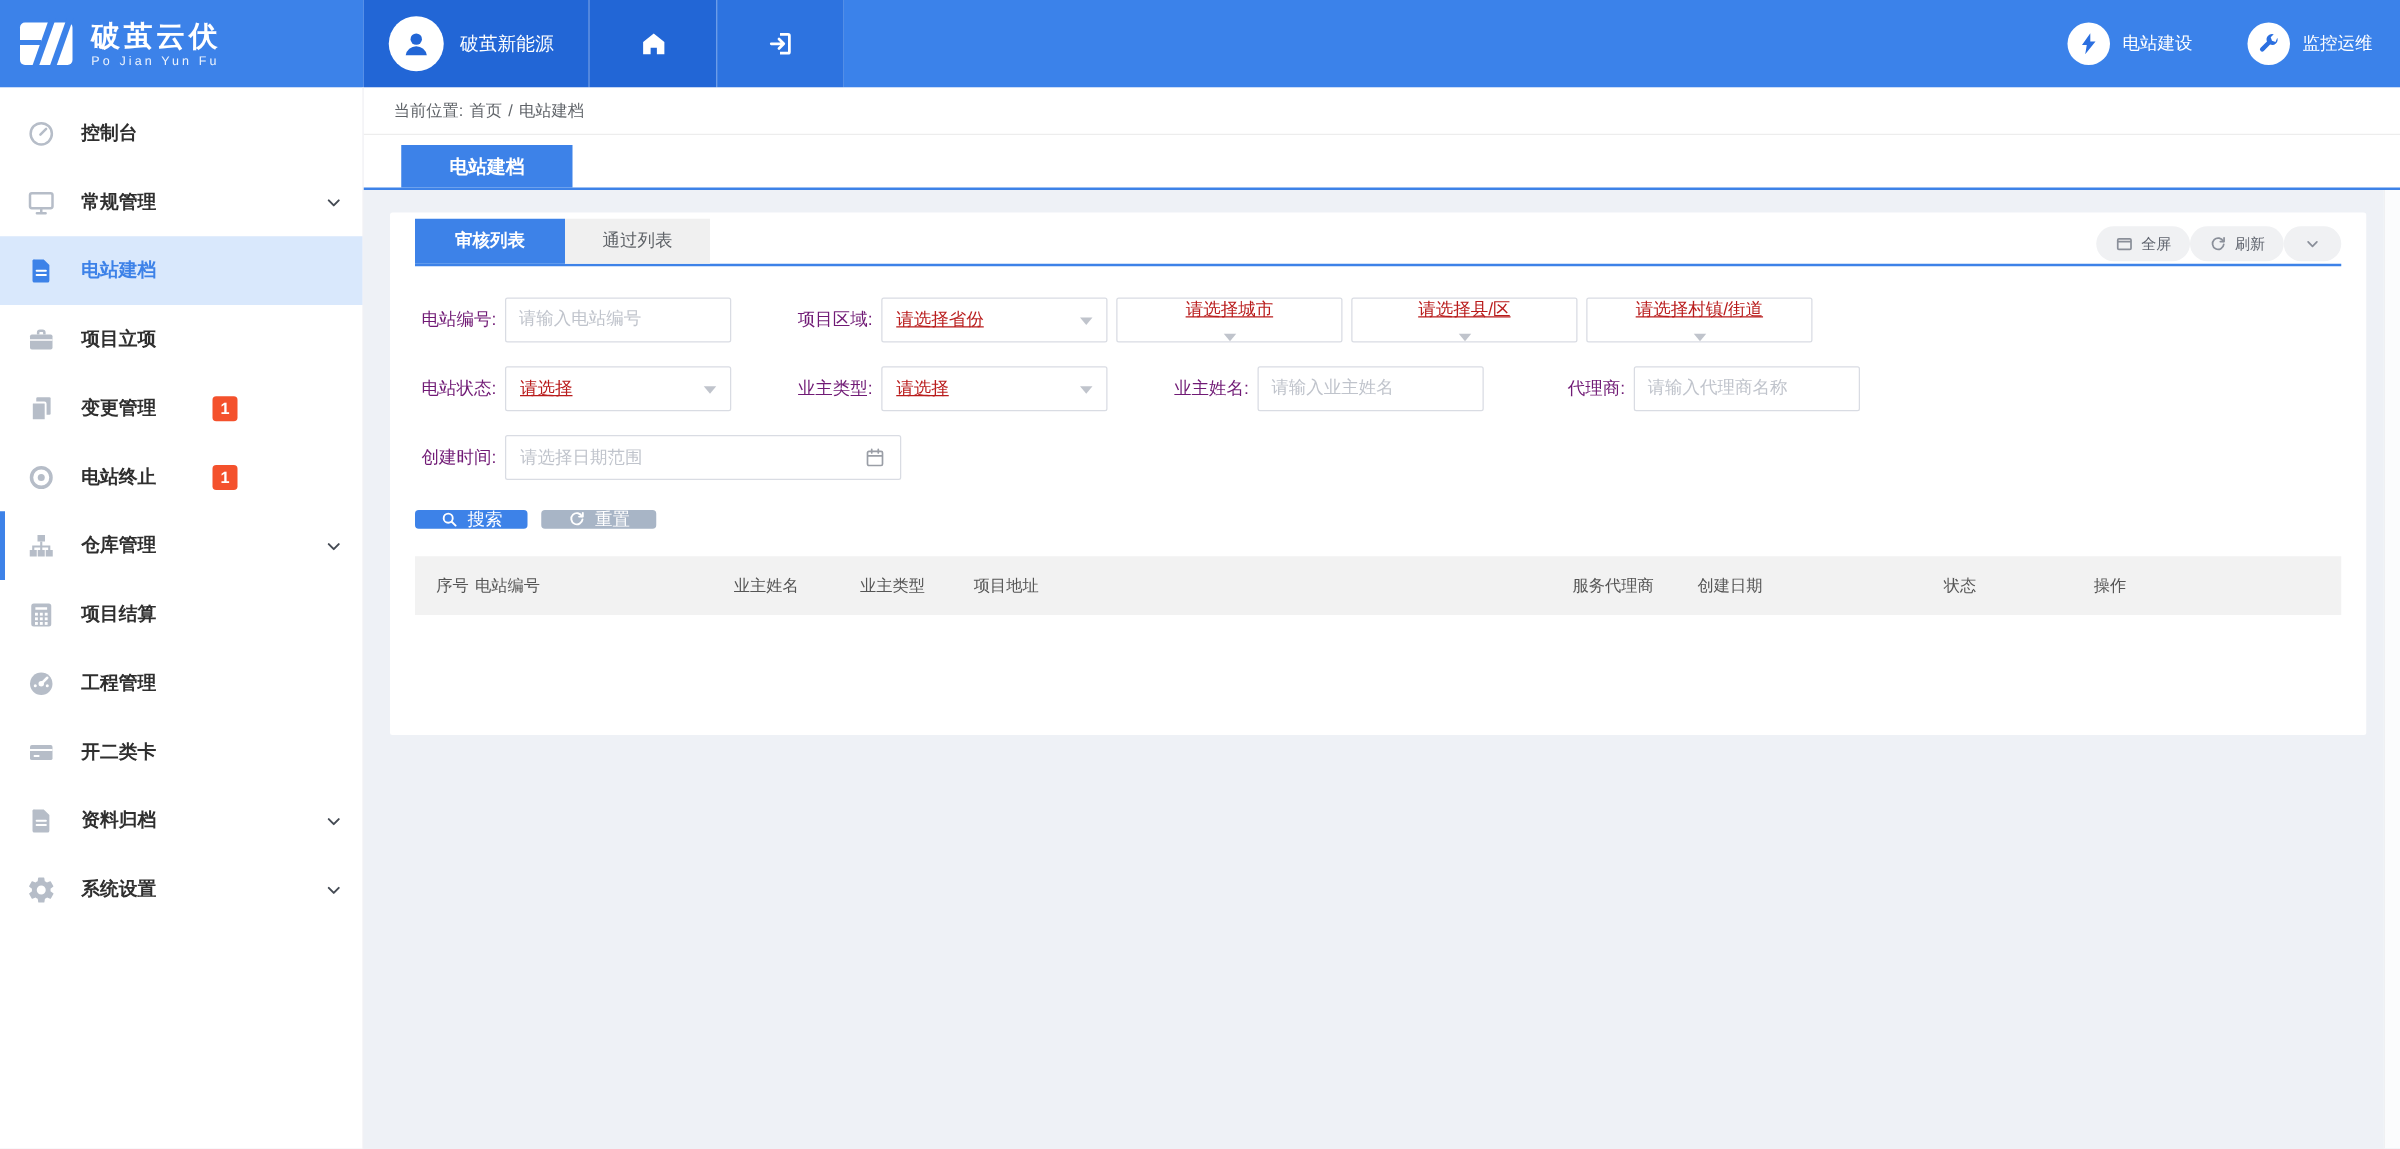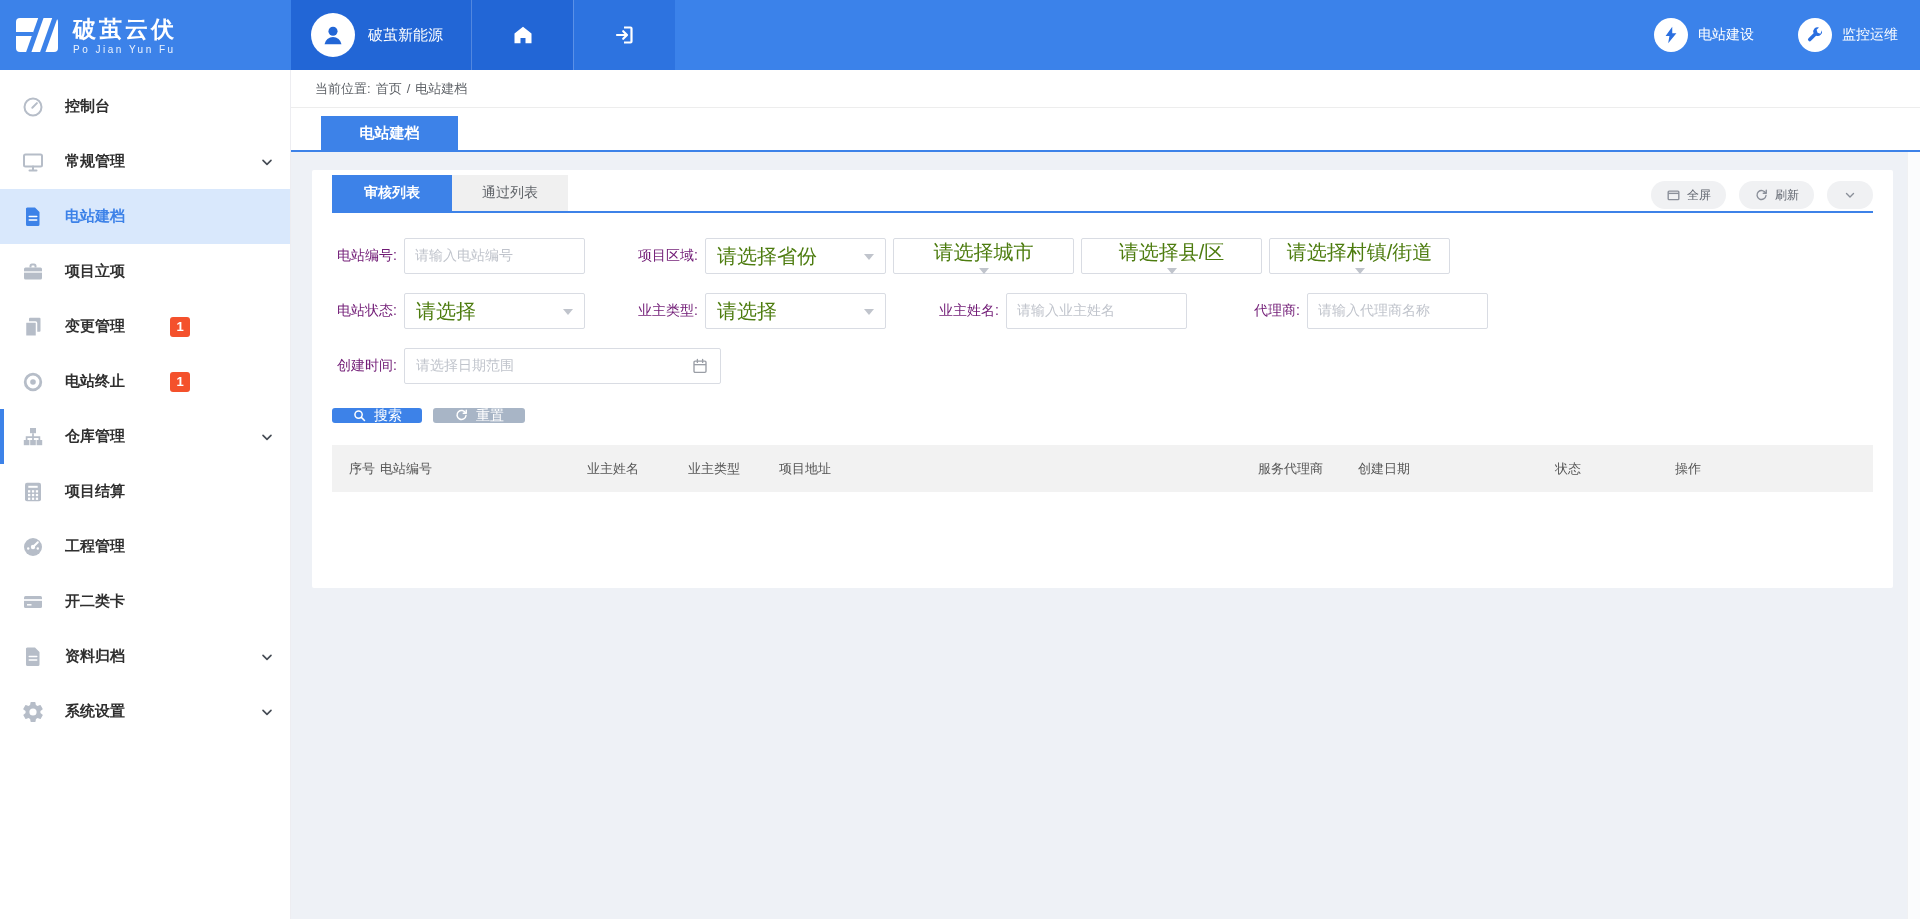--- a/index.html
+++ b/index.html
@@ -42,35 +42,35 @@
 
   .content { flex:1; background:#eef1f6; padding:18px 27px 0 21px; position:relative; overflow:hidden; }
   .scroll-track { position:absolute; right:0; top:0; bottom:0; width:13px; background:#fbfcfd; border-left:1px solid #f0f1f3; }
 
   
   .panel { background:#fff; border-radius:2px; height:418px; padding:0 20px; position:relative; }
   .ptabs { display:flex; align-items:flex-end; border-bottom:2px solid #3d82e8; padding-top:5px; }
   .ptab { height:36px; display:grid; place-items:center; font-size:14px; cursor:pointer; }
   .ptab.on { width:120px; background:#3d82e8; color:#fff; font-weight:700; }
   .ptab.off { width:116px; background:#f0f0f0; color:#5f6368; }
-  .ptoolbar { position:absolute; right:20px; top:11px; display:flex; gap:13px; }
+  .ptoolbar { position:absolute; right:20px; top:11px; display:flex; }
   .pill { height:28px; border-radius:14px; background:#f0f1f3; border:none; color:#5f646e; font-size:12px; display:flex; align-items:center; gap:6px; padding:0 15px; cursor:pointer; font-family:inherit; }
   .pill.sm { width:46px; justify-content:center; padding:0; }
   .pill .pic { width:15px; height:15px; color:#8a8f99; }
 
   
   .filters { margin-top:25px; }
   .frow { display:flex; align-items:center; margin-bottom:19px; }
   .flabel { width:65px; flex-shrink:0; text-align:right; font-size:14px; color:#701a75; margin-right:7px; white-space:nowrap; }
   .gap { margin-left:48px; }
   .inp { width:181px; height:36px; border:1px solid #d9dce3; border-radius:2px; padding:0 10px; font-size:14px; color:#303133; font-family:Liberation Mono, monospace; outline:none; background:#fff; }
   .inp::placeholder { color:#c0c4cc; }
   .sel { width:181px; height:36px; border:1px solid #d9dce3; border-radius:2px; background:#fff; display:flex; align-items:center; justify-content:space-between; padding:0 11px; cursor:pointer; }
   .sel + .sel { margin-left:7px;flex-direction:column; }
-  .sel .ph { font-size:20px; color:#4d7c0f; }
+  .sel .ph { font-size:14px; color:#b91c1c;text-decoration:underline; }
   .caret { width:0; height:0; border-left:5px solid transparent; border-right:5px solid transparent; border-top:6px solid #c0c4cc; margin-top:2px; }
   .date { width:317px; height:36px; border:1px solid #d9dce3; border-radius:2px; background:#fff; display:flex; align-items:center; justify-content:space-between; padding:0 11px; cursor:pointer; }
   .date .ph { font-size:14px; color:#c0c4cc; }
   .date .cic { width:18px; height:18px; color:#9a9ea6; }
 
   
   .actions { margin-top:24px; display:flex; gap:11px; }
   .btn { height:15px; border:none; border-radius:3px; color:#fff; font-size:14px; display:flex; align-items:center; justify-content:center; gap:7px; cursor:pointer; font-family:inherit; }
   .btn.search { width:90px; background:#3d82e8; }
   .btn.reset { width:92px; background:#a8b5c6; }

